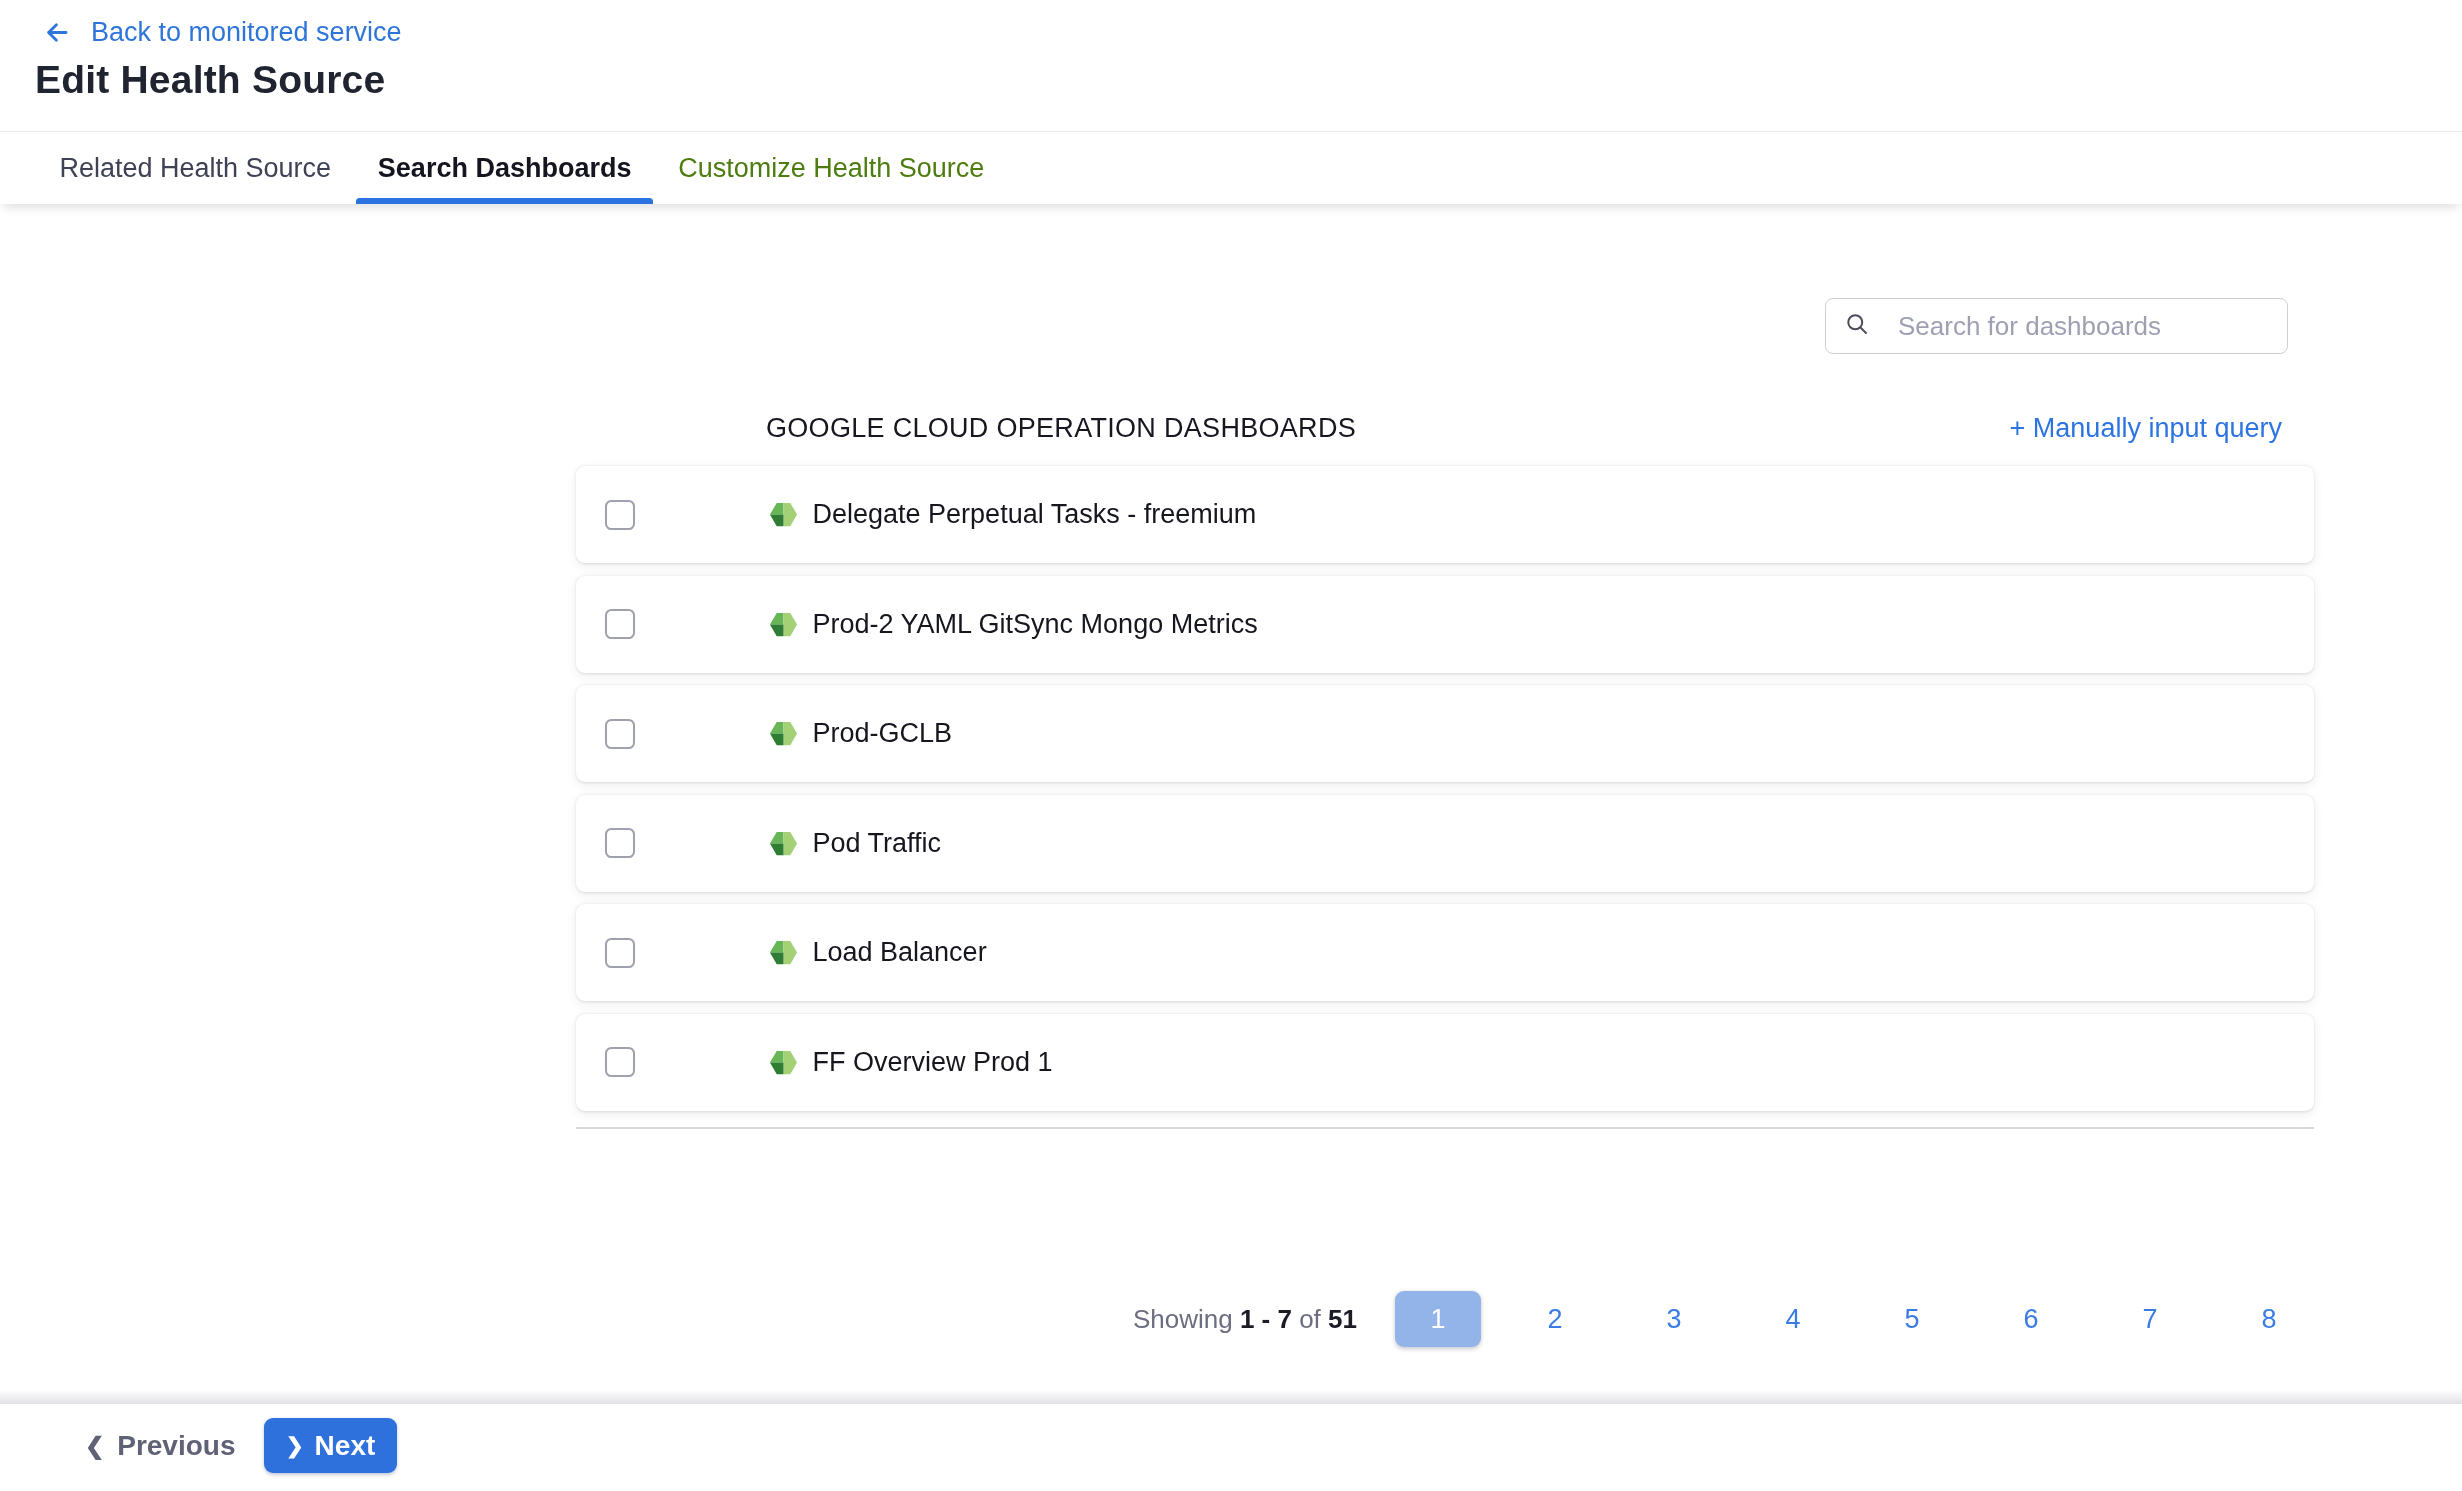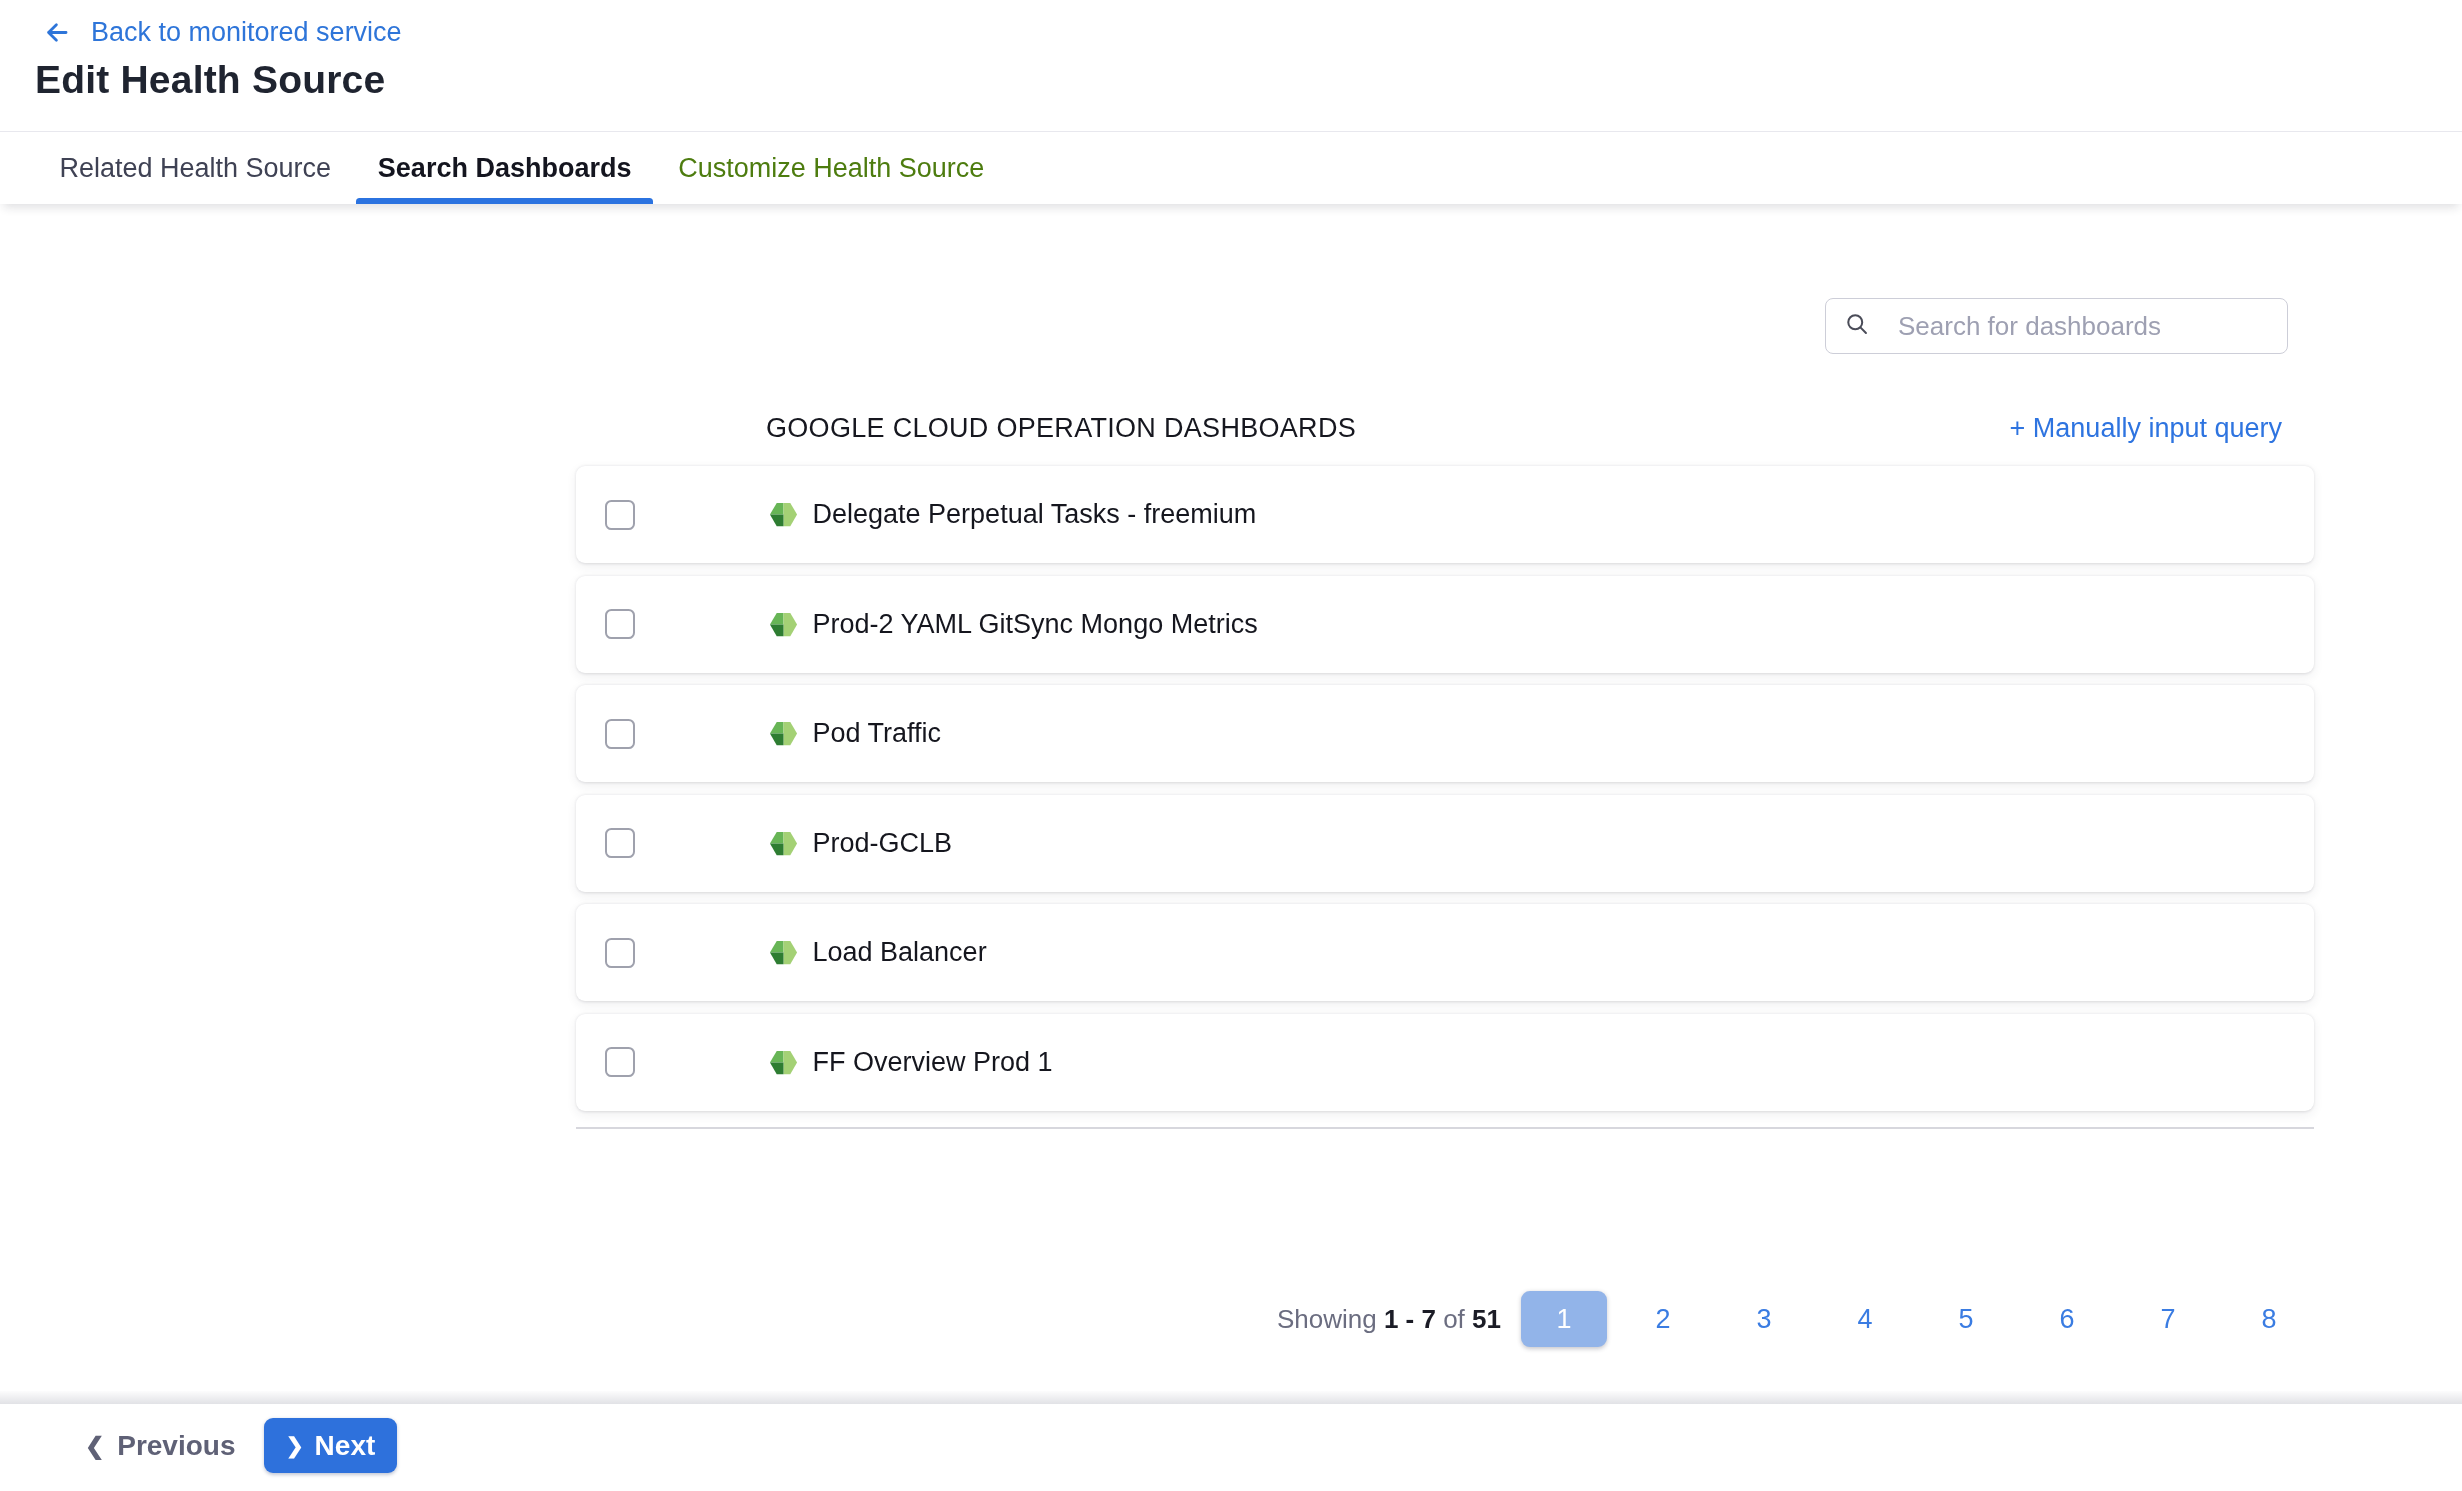--- a/index.html
+++ b/index.html
@@ -81,21 +81,21 @@
   .checkbox .tick { display:none; }
   .checkbox.checked .tick { display:block; }
   .row-label-group { margin-left:133px; display:flex; align-items:center; gap:13.5px; }
   .hex-icon { width:31px; height:31px; flex:0 0 auto; }
   .row-label { font-size:27px; color:#15161e; }
   .list-divider { height:1.8px; background:#d7d7dd; margin-top:16px; }
 
   
   .pagination {
     position:absolute; top:1087px; left:576px; width:1738px; height:56px;
-    display:flex; align-items:center; justify-content:flex-end; gap:11px;
+    display:flex; align-items:center; justify-content:flex-end; gap:29px;
   }
   .showing-text { font-size:26px; color:#6b6d80; margin-right:9px; white-space:nowrap; }
   .showing-text b { color:#1b1c26; font-weight:700; }
   .page-item {
     width:90px; height:56px; display:flex; align-items:center; justify-content:center;
     font-size:27px; color:#3a7ce2; cursor:pointer; text-decoration:none;
   }
   .page-item.active {
     width:86px; background:#92b4e9; color:#ffffff; border-radius:9px;
     box-shadow:0 1.8px 4.5px rgba(40,41,61,0.25);
@@ -198,35 +198,35 @@
     <div class="dash-row">
       <span class="checkbox">
         
       </span>
       <span class="row-label-group">
         <svg class="hex-icon" viewBox="0 0 32 32">
           <polygon points="2,16 9,4 16,4 16,16" fill="#67b556"></polygon>
           <polygon points="16,4 23,4 30,16 23,28 16,28 16,16" fill="#a4d175"></polygon>
           <polygon points="2,16 16,16 16,28 9,28" fill="#2e7d32"></polygon>
         </svg>
+        <span class="row-label">Prod-GCLB</span>
+      </span>
+    </div>
+
+    <div class="dash-row">
+      <span class="checkbox">
+        
+      </span>
+      <span class="row-label-group">
+        <svg class="hex-icon" viewBox="0 0 32 32">
+          <polygon points="2,16 9,4 16,4 16,16" fill="#67b556"></polygon>
+          <polygon points="16,4 23,4 30,16 23,28 16,28 16,16" fill="#a4d175"></polygon>
+          <polygon points="2,16 16,16 16,28 9,28" fill="#2e7d32"></polygon>
+        </svg>
         <span class="row-label">Pod Traffic</span>
-      </span>
-    </div>
-
-    <div class="dash-row">
-      <span class="checkbox">
-        
-      </span>
-      <span class="row-label-group">
-        <svg class="hex-icon" viewBox="0 0 32 32">
-          <polygon points="2,16 9,4 16,4 16,16" fill="#67b556"></polygon>
-          <polygon points="16,4 23,4 30,16 23,28 16,28 16,16" fill="#a4d175"></polygon>
-          <polygon points="2,16 16,16 16,28 9,28" fill="#2e7d32"></polygon>
-        </svg>
-        <span class="row-label">Prod-GCLB</span>
       </span>
     </div>
 
     <div class="dash-row">
       <span class="checkbox">
         
       </span>
       <span class="row-label-group">
         <svg class="hex-icon" viewBox="0 0 32 32">
           <polygon points="2,16 9,4 16,4 16,16" fill="#67b556"></polygon>

